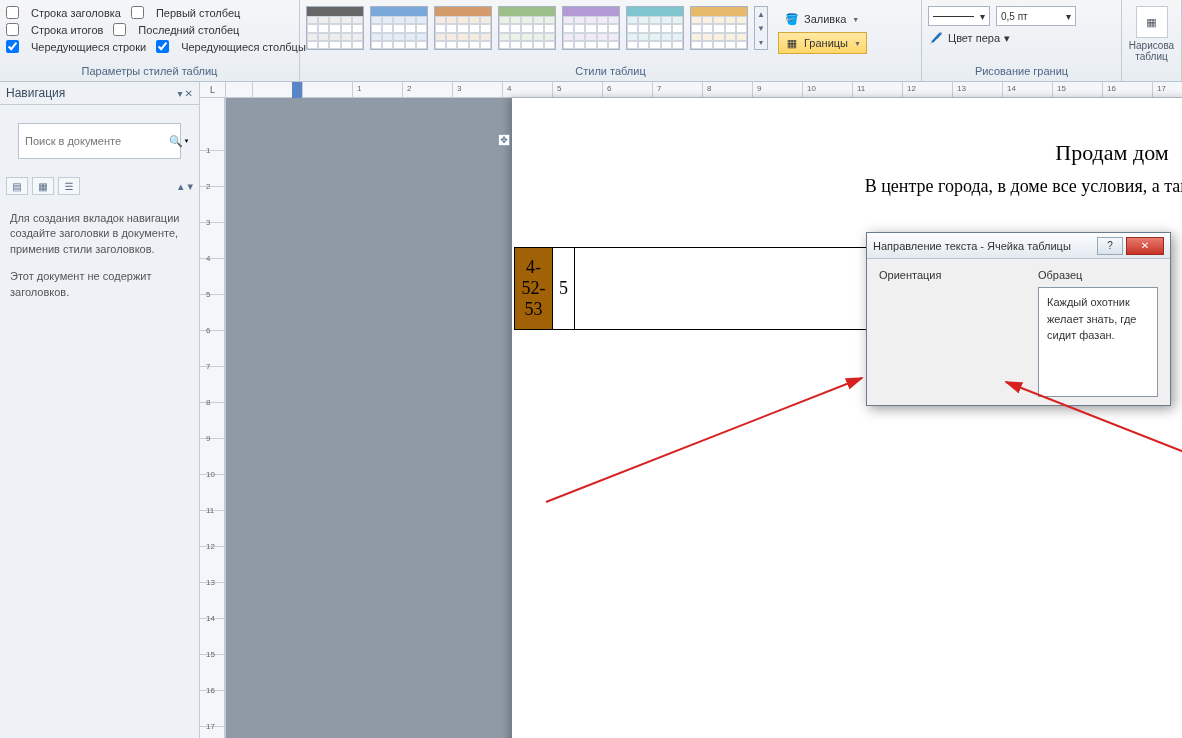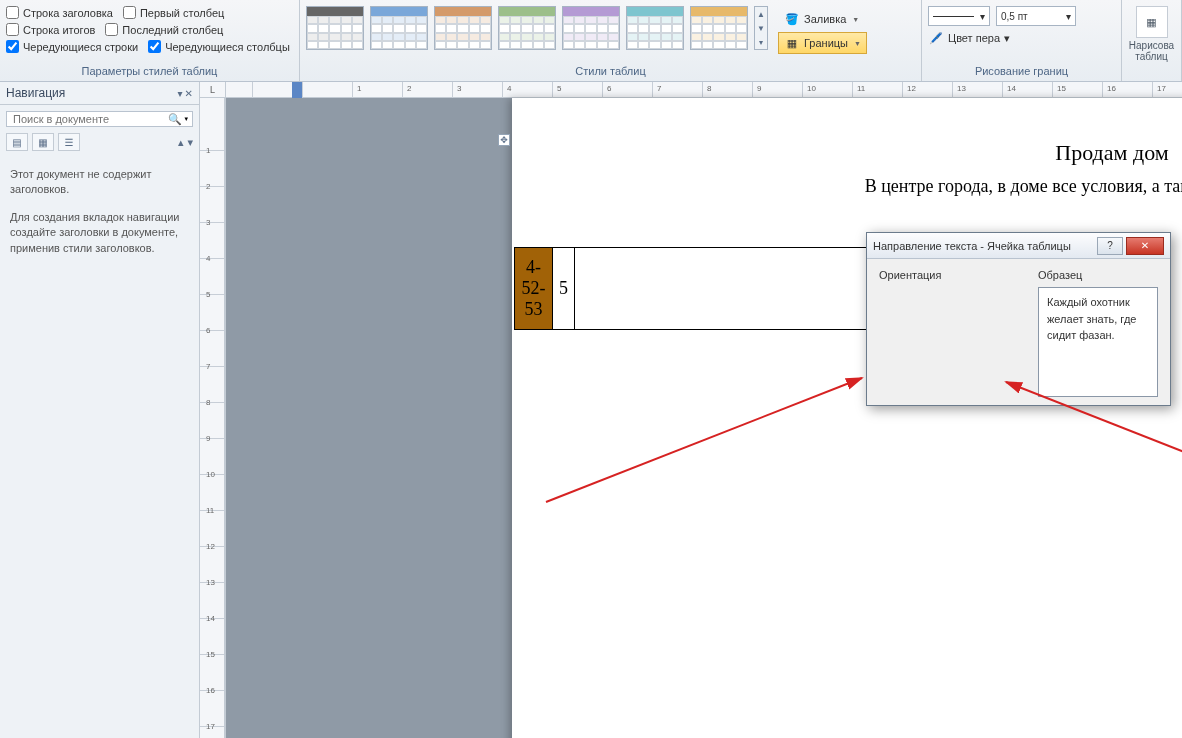--- a/index.html
+++ b/index.html
@@ -3,21 +3,21 @@
 <meta charset="utf-8">
 <style>
 html,body{margin:0;padding:0;font-family:"Segoe UI",Tahoma,sans-serif;font-size:11px;background:#fff;overflow:hidden;width:1182px;height:738px}
 *{box-sizing:border-box}
 
 .ribbon{height:82px;background:linear-gradient(#f5f6f8,#e8edf2);border-bottom:1px solid #b9c3cf;display:flex}
 .rgroup{height:100%;border-right:1px solid #c3cbd4;display:flex;flex-direction:column;justify-content:space-between;padding:2px 6px 0}
 .rgroup .glabel{text-align:center;font-size:11px;color:#4d6685;padding:2px 0 4px}
 .checks{display:flex;flex-direction:column;gap:4px;padding-top:4px}
 .checks-row{display:flex;gap:10px}
-.chk{display:flex;align-items:center;gap:4px;color:#333;white-space:nowrap}
+.chk{display:flex;align-items:center;gap:12px;color:#333;white-space:nowrap}
 .chk input{margin:0}
 
 .styles-strip{display:flex;align-items:flex-start;gap:6px;padding-top:4px}
 .tstyle{width:58px;height:44px;border:1px solid #a7b4c3;background:#fff;display:flex;flex-direction:column}
 .tstyle .hdr{height:9px}
 .tstyle .rows{flex:1;display:grid;grid-template-rows:repeat(4,1fr);grid-template-columns:repeat(5,1fr)}
 .tstyle .rows div{border:0.5px solid #d0d6dd}
 .style-nav{width:14px;height:44px;border:1px solid #a7b4c3;background:#eef2f6;display:flex;flex-direction:column}
 .style-nav span{flex:1;display:flex;align-items:center;justify-content:center;color:#5a6e88;cursor:pointer;font-size:8px}
 .sgroup-right{display:flex;flex-direction:column;gap:2px;margin-left:4px;padding-top:2px}
@@ -32,21 +32,21 @@
 .pen-row{display:flex;align-items:center;gap:4px;color:#333}
 
 .bigbtn{display:flex;flex-direction:column;align-items:center;color:#4e5a67;padding:4px 4px 0;gap:2px}
 .bigbtn .ic{width:32px;height:32px;border:1px solid #c5ccd5;background:#fff;display:flex;align-items:center;justify-content:center}
 
 .workspace{display:flex;height:calc(738px - 82px)}
 .nav-pane{width:200px;background:#eef2f6;border-right:1px solid #c3cbd4;display:flex;flex-direction:column}
 .nav-head{display:flex;align-items:center;justify-content:space-between;padding:4px 6px;border-bottom:1px solid #c3cbd4;font-size:12px;color:#3a4a60}
 .nav-head .icons{display:flex;gap:2px;align-items:center;color:#5a6e88}
 .nav-head .icons span{cursor:pointer;font-size:10px}
-.search-row{display:flex;align-items:center;margin:6px;background:#fff;border:1px solid #b9c3cf;padding:0 4px;height:16px}
+.search-row{display:flex;align-items:center;margin:18px;background:#fff;border:1px solid #b9c3cf;padding:0 4px;height:36px}
 .search-row input{flex:1;border:none;outline:none;font-size:11px;color:#6a7585;background:transparent}
 .search-row .mag{color:#6a8bbf;cursor:pointer}
 .view-btns{display:flex;align-items:center;gap:4px;padding:0 6px 6px;color:#5a6e88}
 .view-btns .vb{width:22px;height:18px;border:1px solid #c3cbd4;background:#f5f8fb;display:flex;align-items:center;justify-content:center;cursor:pointer;font-size:10px}
 .view-btns .arrows{margin-left:auto;display:flex;gap:4px}
 .nav-msg{padding:10px 10px;font-size:11px;color:#555;line-height:1.4}
 .nav-msg p{margin:0 0 12px}
 
 .vruler-wrap{width:26px;background:#e8ecf1;border-right:1px solid #c3cbd4;display:flex;flex-direction:column}
 .corner{height:16px;border-bottom:1px solid #c3cbd4;display:flex;align-items:center;justify-content:center;font-family:monospace;font-size:9px;color:#666;background:#f4f6f9}
@@ -383,22 +383,22 @@
     <div class="view-btns">
       <div class="vb">▤</div>
       <div class="vb">▦</div>
       <div class="vb">☰</div>
       <div class="arrows">
         <span>▴</span>
         <span>▾</span>
       </div>
     </div>
     <div class="nav-msg">
+      <p>Для создания вкладок навигации создайте заголовки в документе, применив стили заголовков.</p>
       <p>Этот документ не содержит заголовков.</p>
-      <p>Для создания вкладок навигации создайте заголовки в документе, применив стили заголовков.</p>
     </div>
   </div>
 
   <div class="vruler-wrap">
     <div class="corner">L</div>
     <div class="vruler" id="vruler">
         <div class="tick lbl" data-n="1" style="top: 52px;"></div>
         <div class="tick lbl" data-n="2" style="top: 88px;"></div>
         <div class="tick lbl" data-n="3" style="top: 124px;"></div>
         <div class="tick lbl" data-n="4" style="top: 160px;"></div>

